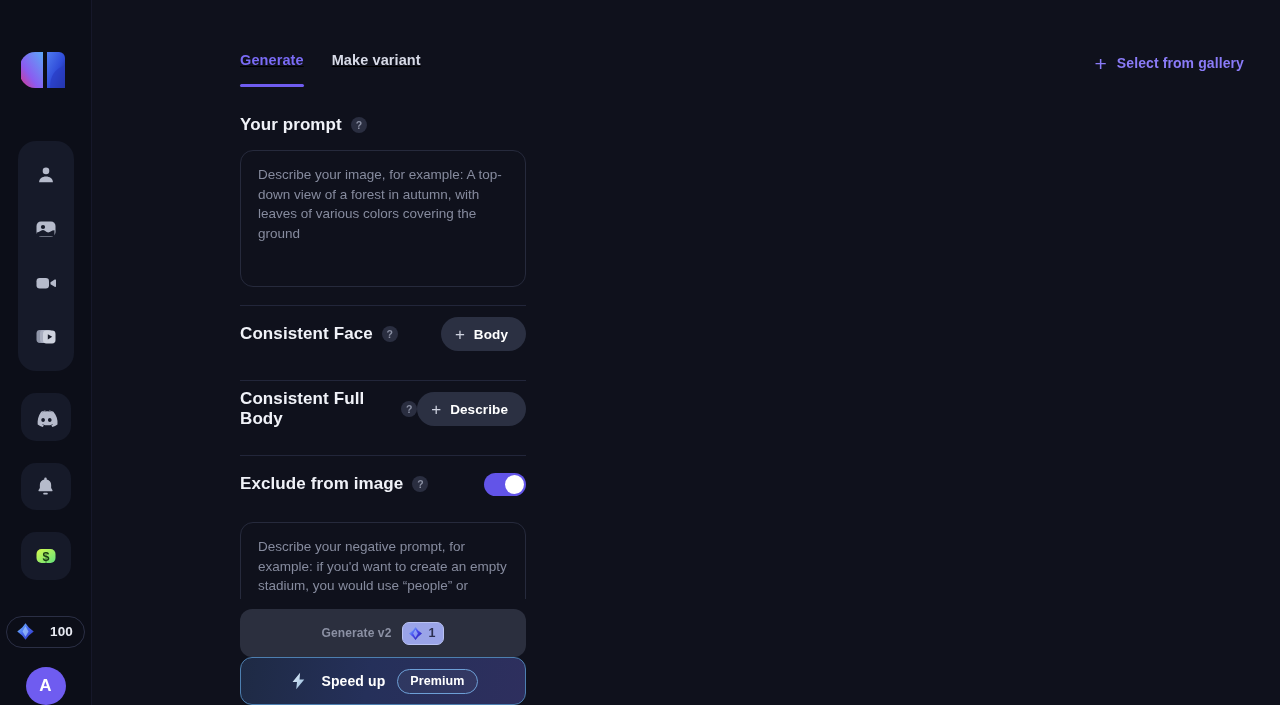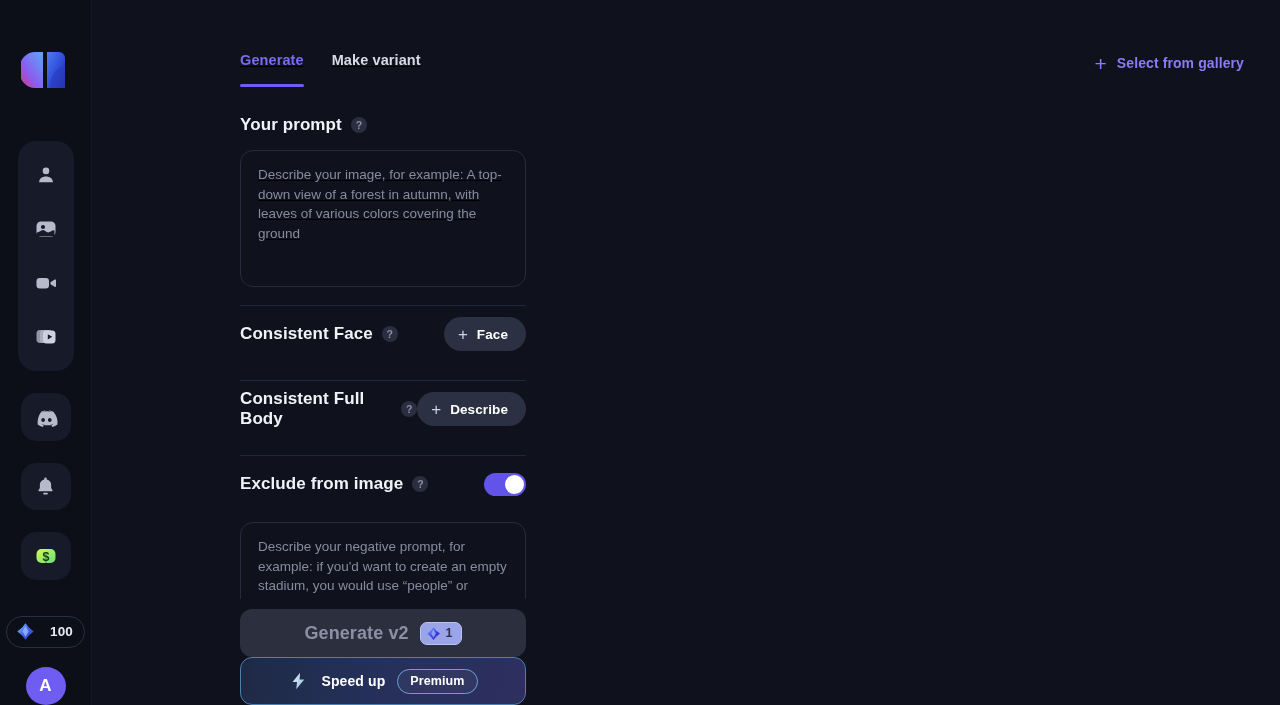--- a/index.html
+++ b/index.html
@@ -208,21 +208,20 @@
 
   .textarea-box {
     margin-top: 12px;
     width: 286px;
     height: 137px;
     border: 1px solid #262a3c;
     border-radius: 13px;
     background: #13162200;
     padding: 14px 17px;
     overflow: hidden;
-    text-decoration: underline;
   }
   .textarea-box .ph {
     color: #868b9e;
     font-size: 13.5px;
     line-height: 19.6px;
     font-weight: 500;
   }
 
   .divider {
     margin-top: 18px;
@@ -311,21 +310,21 @@
     border-radius: 12px;
     background: #2b2f3e;
     display: flex;
     align-items: center;
     justify-content: center;
     gap: 11px;
     cursor: pointer;
   }
   .generate-label {
     color: #8b90a3;
-    font-size: 18px;
+    font-size: 12px;
     font-weight: 600;
     letter-spacing: .1px;
   }
   .cost-badge {
     display: inline-flex;
     align-items: center;
     gap: 5px;
     height: 23px;
     padding: 0 8px 0 5px;
     border-radius: 7px;
@@ -510,21 +509,21 @@
 
       <div class="divider"></div>
 
       <div class="row">
         <div class="field-label-row">
           <span class="field-label">Consistent Face</span>
           <span class="help-dot">?</span>
         </div>
         <div class="pill-btn">
           <span class="plus">+</span>
-          <span class="lbl">Face</span>
+          <span class="lbl">Body</span>
         </div>
       </div>
 
       <div class="divider"></div>
 
       <div class="row">
         <div class="field-label-row">
           <span class="field-label">Consistent Full Body</span>
           <span class="help-dot">?</span>
         </div>

